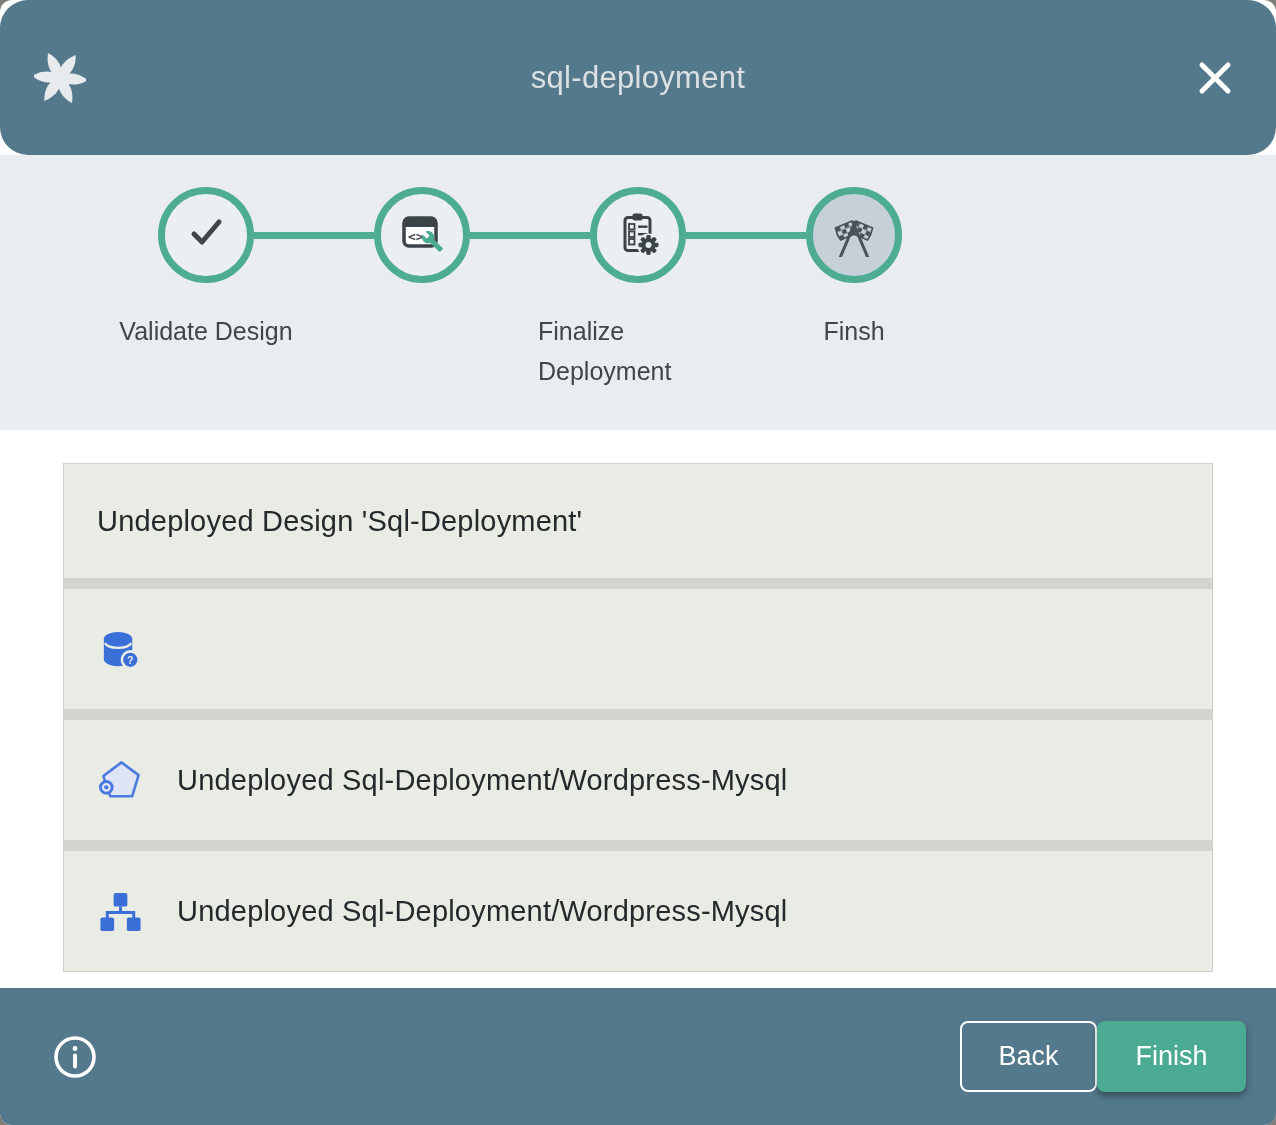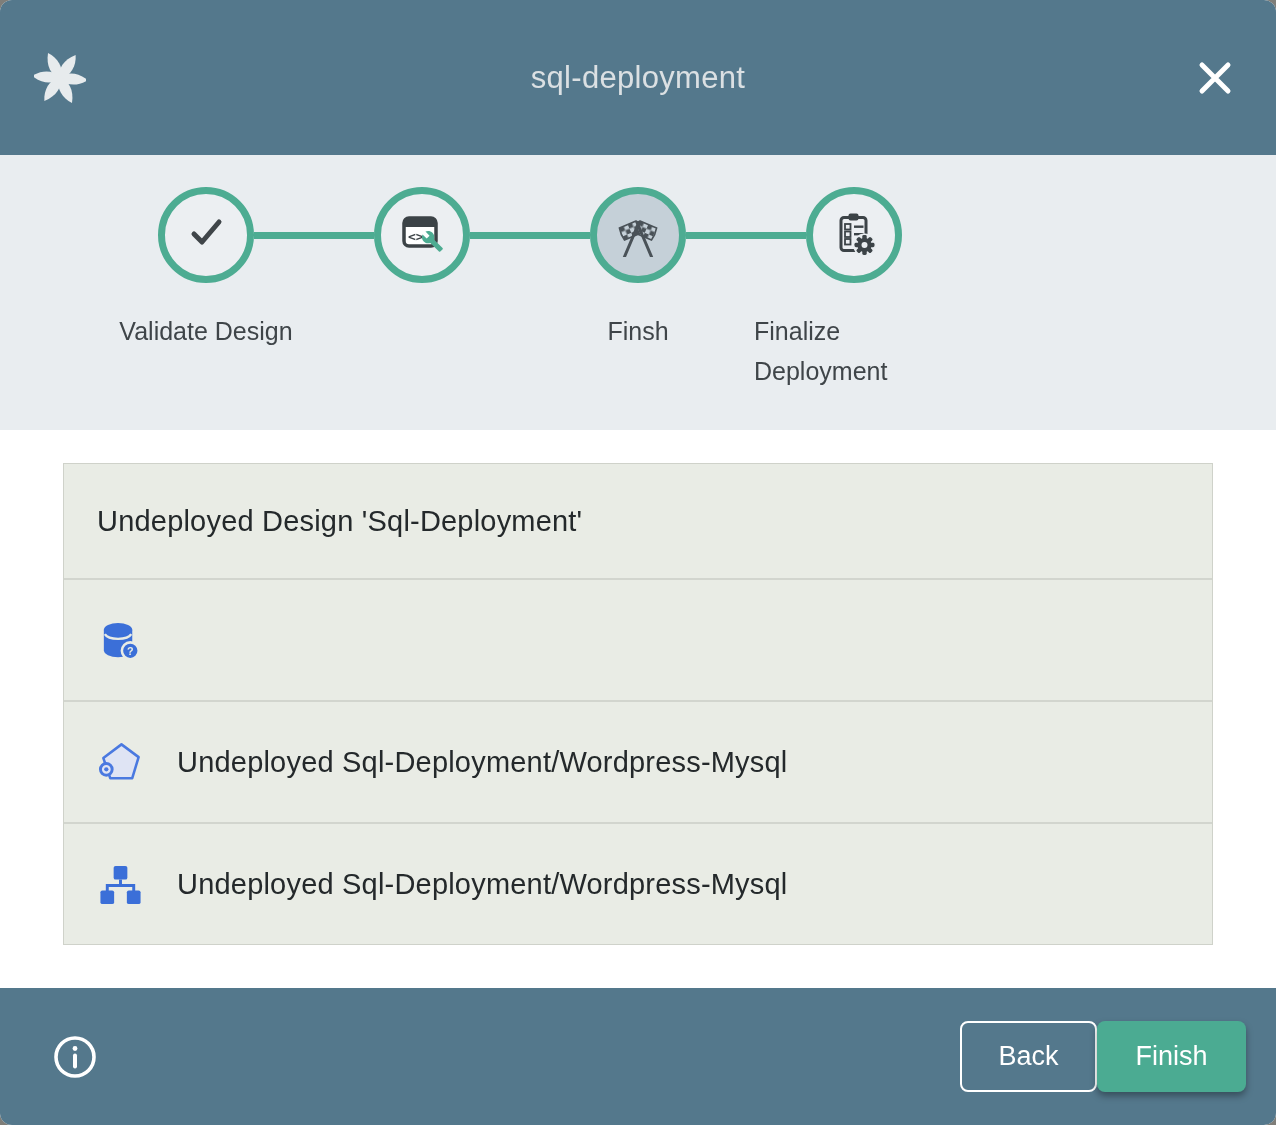--- a/index.html
+++ b/index.html
@@ -5,21 +5,21 @@
   html,body{margin:0;padding:0;background:#7f7e79;}
   .modal{
     width:1276px;height:1125px;border-radius:12px;overflow:hidden;
     display:flex;flex-direction:column;
     font-family:"Liberation Sans",sans-serif;
     background:#fff;
   }
   
   .hdr{
     height:155px;background:#54788C;position:relative;flex:0 0 auto;
-    display:flex;align-items:center;
+    display:flex;align-items:center;border-radius:28px;
   }
   .hdr-logo{position:absolute;left:34px;top:50%;transform:translateY(-50%);width:52px;height:52px;}
   .hdr-title{
     position:absolute;left:0;right:0;text-align:center;
     color:#DBE0E3;font-size:31px;letter-spacing:.3px;
   }
   .hdr-close{
     position:absolute;right:38px;top:50%;transform:translateY(-50%);
     width:46px;height:46px;cursor:pointer;background:none;border:none;padding:0;
   }
@@ -37,21 +37,21 @@
     content:"";position:absolute;left:-60px;top:45px;width:120px;height:7px;background:#4DAC92;
   }
   .step-label{
     margin-top:28px;font-size:25px;line-height:40px;color:#3F4549;
     text-align:left;max-width:200px;
   }
   
   .content{flex:1;background:#fff;padding:33px 63px 0;}
   .panel{
     background:#D2D5CE;border:1px solid #CFD2CA;
-    display:flex;flex-direction:column;gap:2px;
+    display:flex;flex-direction:column;gap:11px;
   }
   .row{background:#E9ECE5;display:flex;align-items:center;padding-left:33px;}
   .row.r-head{height:114px;}
   .row.r-item{height:120px;}
   .row-icon{width:47px;height:47px;flex:0 0 auto;margin-right:33px;}
   .row-text{font-size:29px;color:#24292B;letter-spacing:.2px;}
   
   .ftr{
     height:137px;background:#54788C;flex:0 0 auto;
     display:flex;align-items:center;padding:0 30px;box-sizing:border-box;
@@ -146,38 +146,20 @@
               <text x="10" y="31.5" font-family="DejaVu Sans Mono, monospace" font-size="13" font-weight="bold" fill="#3C4347">&lt;&gt;</text>
               <g transform="translate(23,21) scale(0.95)" fill="#4DAC92">
                 <path d="M22.7 19l-9.1-9.1c.9-2.3.4-5-1.5-6.9-2-2-5-2.4-7.4-1.3L9 6 6 9 1.6 4.7C.4 7.1.9 10.1 2.9 12.1c1.9 1.9 4.6 2.4 6.9 1.5l9.1 9.1c.4.4 1 .4 1.4 0l2.3-2.3c.5-.4.5-1.1.1-1.4z"></path>
               </g>
             </svg>
           </span>
         </div>
       </div>
 
 
-      <div class="step active">
-        <div class="step-circle">
-          <span>
-            <svg viewBox="0 0 48 48" width="48" height="48">
-              <g transform="translate(22,12) rotate(-23)">
-                <rect x="-1.2" y="0" width="3" height="41" rx="1.5" fill="#4A5258"></rect>
-                <path d="M0 0 H-18 Q-19.5 6.5 -18 13 H0 Q1.5 6.5 0 0 Z" fill="url(#chk)" stroke="#4A5258" stroke-width="1.6"></path>
-              </g>
-              <g transform="translate(26,12) rotate(23)">
-                <rect x="-1.8" y="0" width="3" height="41" rx="1.5" fill="#4A5258"></rect>
-                <path d="M0 0 H18 Q19.5 6.5 18 13 H0 Q-1.5 6.5 0 0 Z" fill="url(#chk)" stroke="#4A5258" stroke-width="1.6"></path>
-              </g>
-            </svg>
-          </span>
-        </div>
-        <div class="step-label">Finsh</div>
-      </div>
-
       <div class="step">
         <div class="step-circle">
           <span>
             <svg viewBox="0 0 48 48" width="48" height="48">
               <rect x="11" y="8.5" width="25" height="33" rx="3" fill="#ECEFF2" stroke="#3C4347" stroke-width="3"></rect>
               <rect x="18.5" y="4.5" width="10" height="7" rx="2" fill="#3C4347"></rect>
               <rect x="15" y="15" width="5.5" height="5.5" fill="none" stroke="#3C4347" stroke-width="1.8"></rect>
               <rect x="24" y="16.5" width="9.5" height="2.4" fill="#3C4347"></rect>
               <rect x="15" y="22.5" width="5.5" height="5.5" fill="none" stroke="#3C4347" stroke-width="1.8"></rect>
               <rect x="24" y="24" width="9.5" height="2.4" fill="#3C4347"></rect>
@@ -187,20 +169,38 @@
               <g transform="translate(34.5,36) scale(0.74)" fill="#3C4347">
                   <use href="#gear"></use>
                 </g>
               <circle cx="34.5" cy="36" r="3" fill="#E9EDF0"></circle>
             </svg>
           </span>
         </div>
         <div class="step-label">Finalize Deployment</div>
       </div>
 
+      <div class="step active">
+        <div class="step-circle">
+          <span>
+            <svg viewBox="0 0 48 48" width="48" height="48">
+              <g transform="translate(22,12) rotate(-23)">
+                <rect x="-1.2" y="0" width="3" height="41" rx="1.5" fill="#4A5258"></rect>
+                <path d="M0 0 H-18 Q-19.5 6.5 -18 13 H0 Q1.5 6.5 0 0 Z" fill="url(#chk)" stroke="#4A5258" stroke-width="1.6"></path>
+              </g>
+              <g transform="translate(26,12) rotate(23)">
+                <rect x="-1.8" y="0" width="3" height="41" rx="1.5" fill="#4A5258"></rect>
+                <path d="M0 0 H18 Q19.5 6.5 18 13 H0 Q-1.5 6.5 0 0 Z" fill="url(#chk)" stroke="#4A5258" stroke-width="1.6"></path>
+              </g>
+            </svg>
+          </span>
+        </div>
+        <div class="step-label">Finsh</div>
+      </div>
+
     </div>
   </div>
 
   <div class="content">
     <div class="panel">
 
       <div class="row r-head">
         <div class="row-text">Undeployed Design 'Sql-Deployment'</div>
       </div>
 

